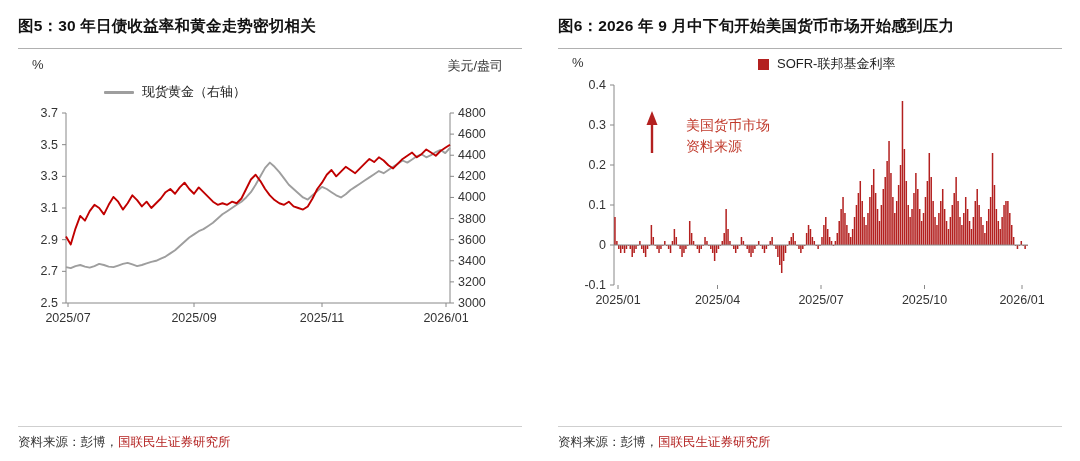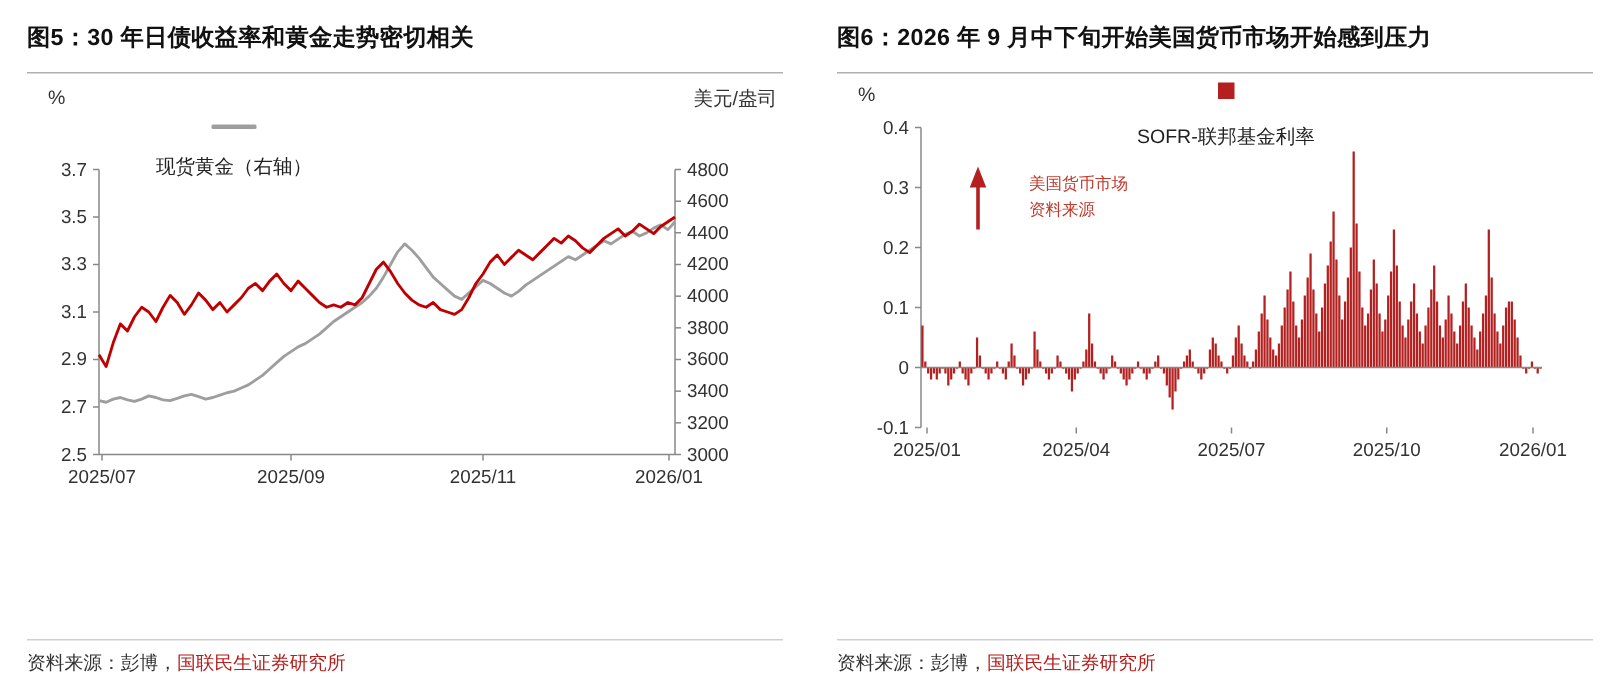--- a/index.html
+++ b/index.html
@@ -57,39 +57,38 @@
     position: absolute;
     display: flex;
     align-items: center;
     gap: 22px;
     font-size: 13px;
     color: #222;
   }
   .legend .item {
     display: flex;
     align-items: center;
-    gap: 16px;
+    gap: 8px;
     white-space: nowrap;
-    flex-direction: column;
   }
   .legend .swatch-line {
     display: inline-block;
     width: 30px;
     height: 3px;
     border-radius: 1px;
   }
   .legend .swatch-box {
     display: inline-block;
     width: 11px;
     height: 11px;
   }
 
   .annotation {
     position: absolute;
-    font-size: 11px;
+    font-size: 14px;
     color: #c0392b;
     line-height: 1.5;
     white-space: nowrap;
   }
 
   .source {
     position: absolute;
     bottom: 10px;
     font-size: 12.5px;
     color: #333;
@@ -111,21 +110,21 @@
 
 <div class="page">
 
   <div class="panel left">
     <div class="panel-title">图5：30 年日债收益率和黄金走势密切相关</div>
     <div class="rule"></div>
 
     <div class="chart-area left-chart">
 
       <div class="axis-unit" style="left:14px; top:8px;">%</div>
-      <div class="axis-unit" style="right:4px; top:8px;">美元/盎司</div>
+      <div class="axis-unit" style="right:19px; top:8px;">美元/盎司</div>
 
       <div class="legend" style="left:86px; top:34px;">
         <div class="item">
           <span class="swatch-line" style="background:#9e9e9e;"></span>
           <span>现货黄金（右轴）</span>
         </div>
       </div>
 
       <svg id="fig5-svg" width="504" height="238" viewBox="0 0 504 238" style="position:absolute; left:0; top:58px;">
 

